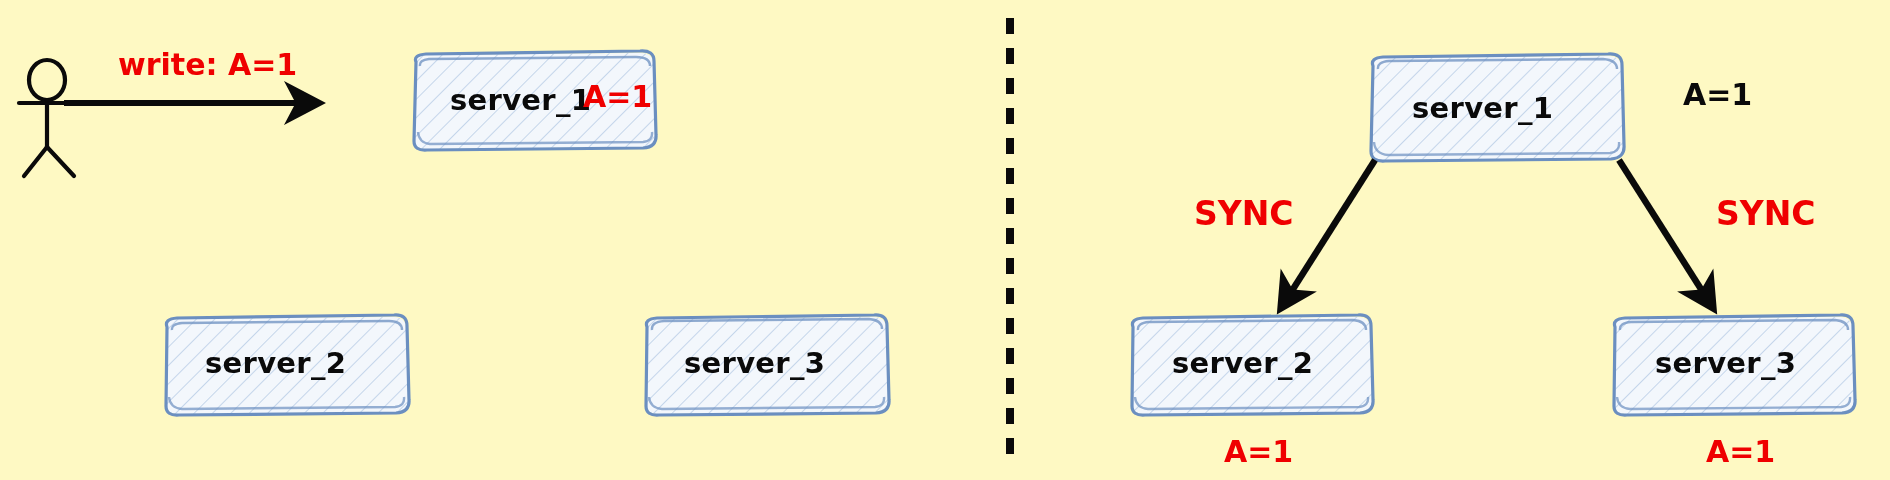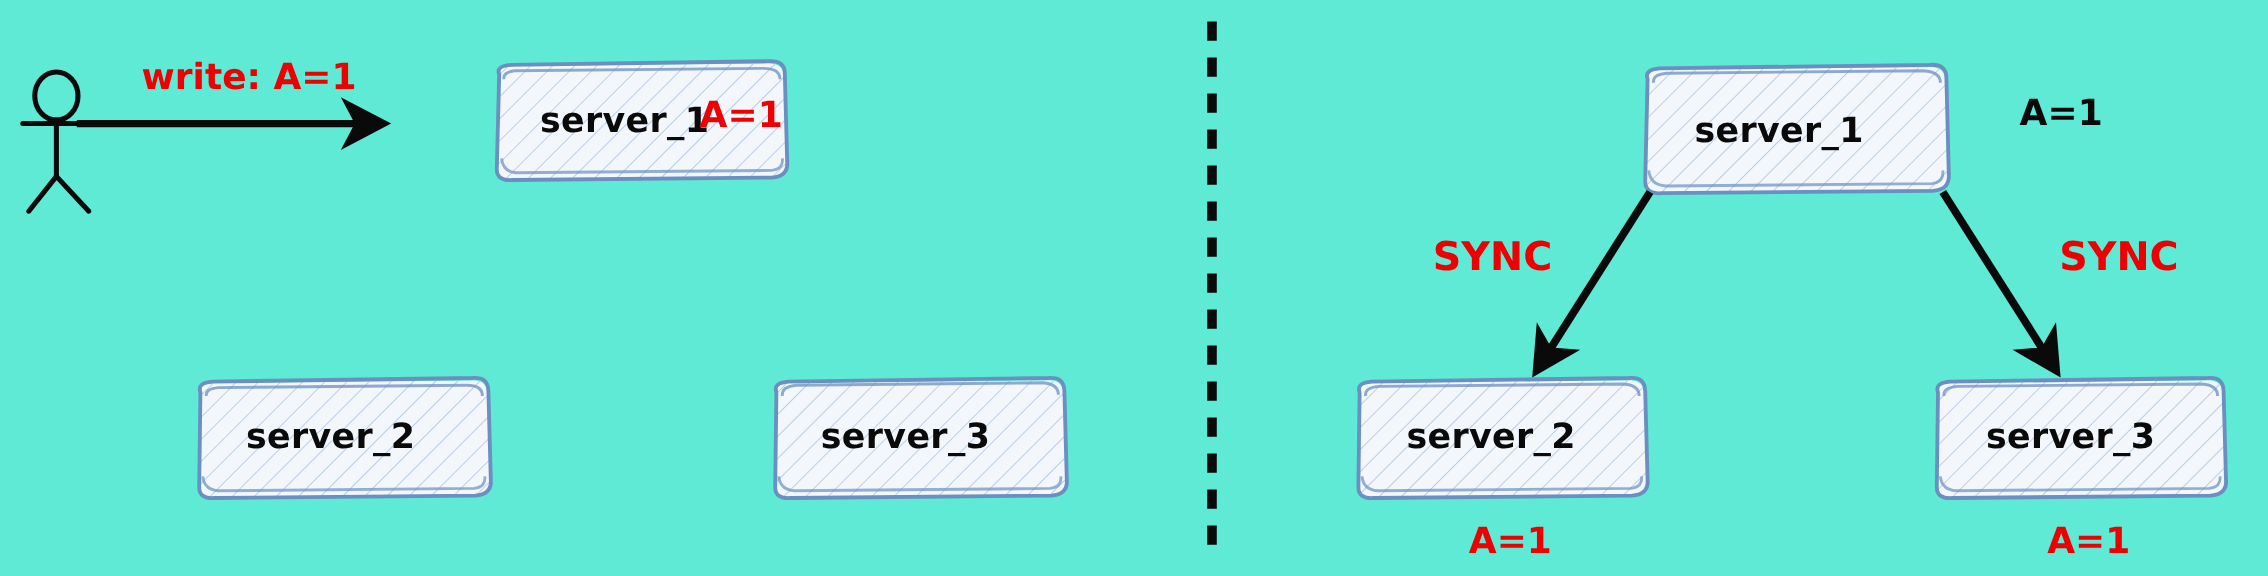--- a/index.html
+++ b/index.html
@@ -1,18 +1,18 @@
 <!DOCTYPE html>
 <html><head>
 <meta charset="utf-8">
 <style>
   html,body{margin:0;padding:0;background:#ffffff;}
   body{width:1890px;height:480px;overflow:hidden;
        font-family:"DejaVu Sans","Liberation Sans",sans-serif;}
-  #stage{position:relative;width:1890px;height:480px;background:#5eead4;}
+  #stage{position:relative;width:1890px;height:480px;background:#fef9c3;}
   #vec{position:absolute;left:0;top:0;width:1890px;height:480px;}
   .lbl{position:absolute;white-space:nowrap;font-weight:700;line-height:1;}
   .lbl.red{color:#ef0000;}
   .lbl.blk{color:#0a0a0a;}
   .boxtext{position:absolute;white-space:nowrap;font-weight:700;
            color:#0a0a0a;font-size:29px;letter-spacing:.3px;line-height:1;}
 </style>
 </head>
 <body>
 

